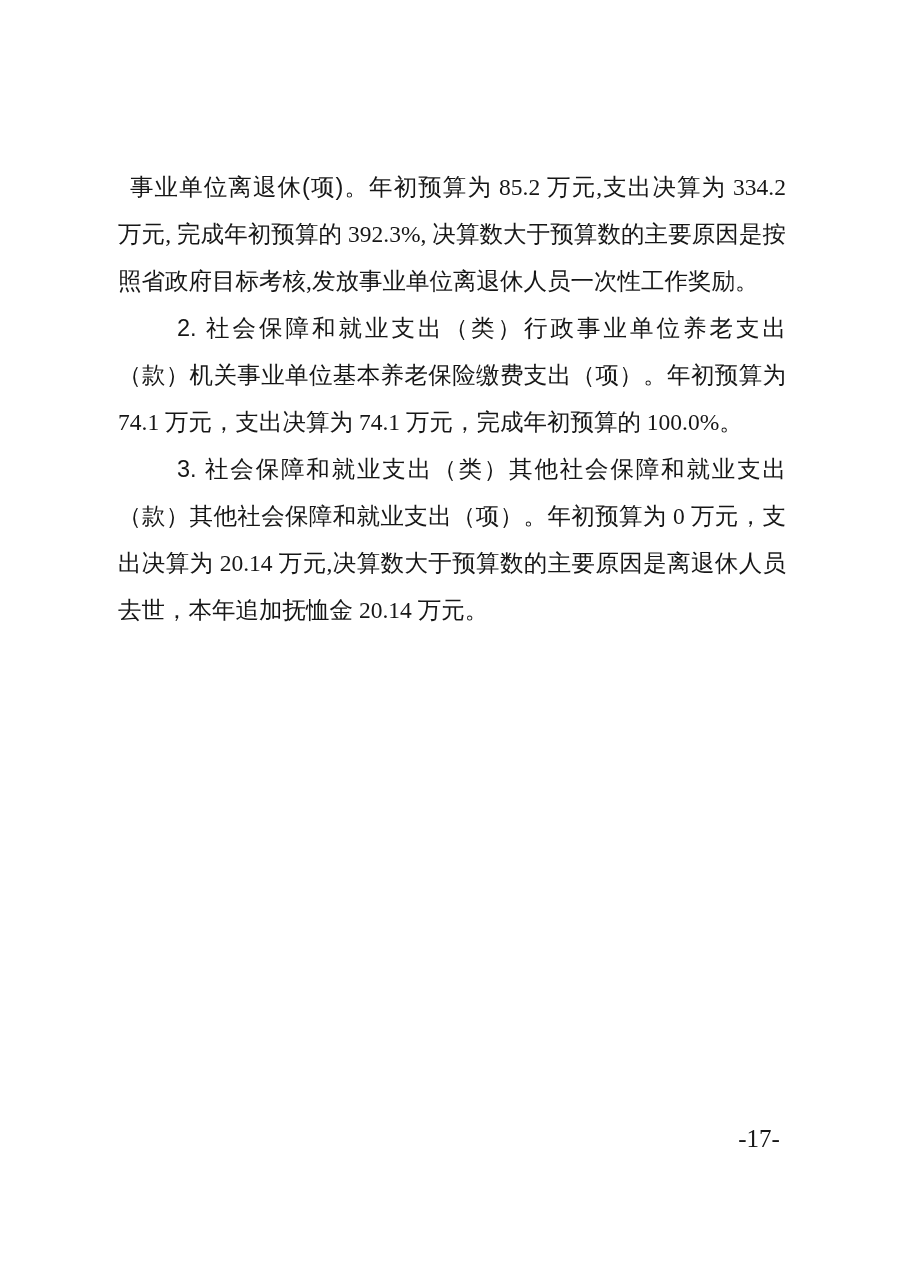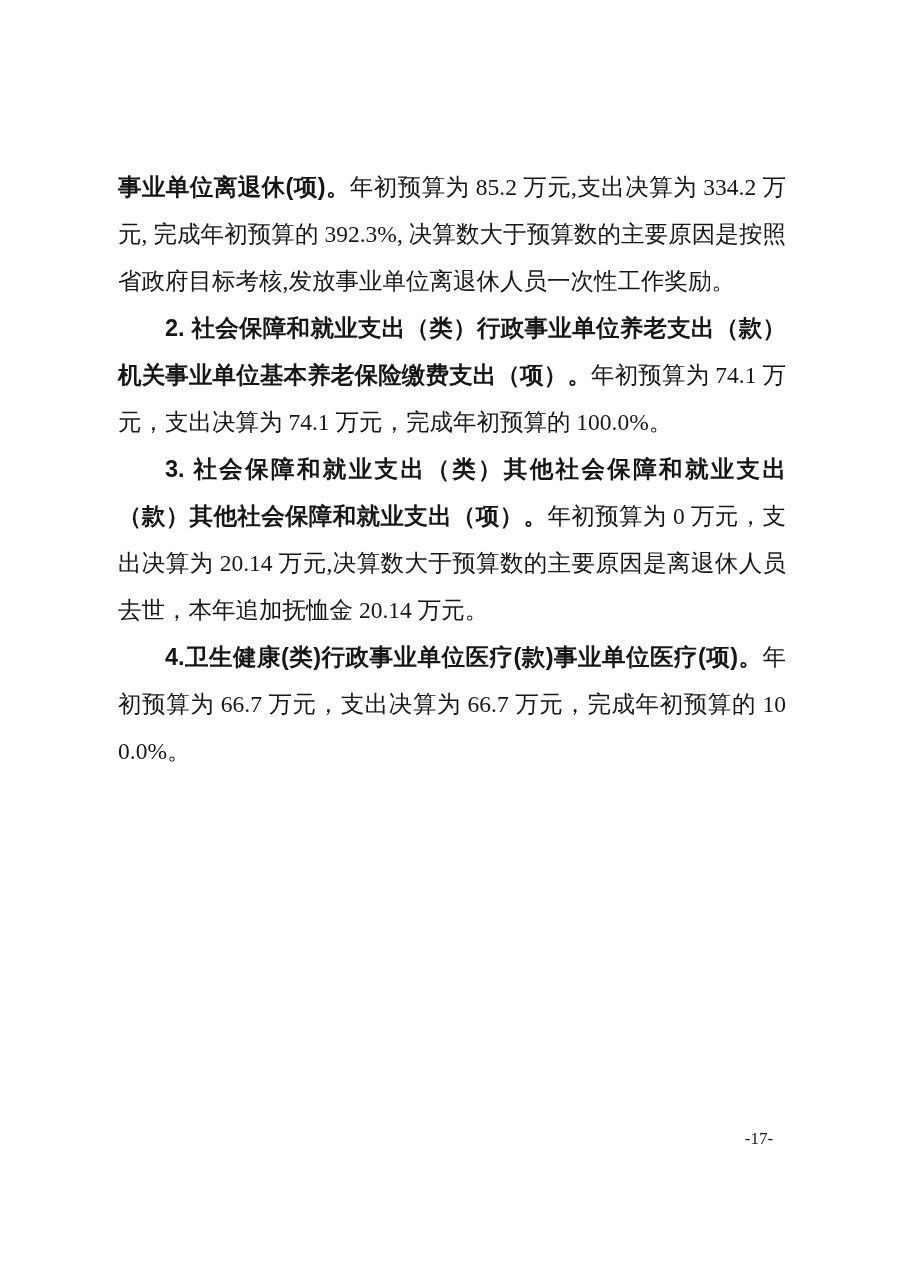--- a/index.html
+++ b/index.html
@@ -33,42 +33,42 @@
     text-align: justify;
     text-justify: inter-ideograph;
     word-break: break-all;
     color: #161616;
   }
   p.para.indent {
     text-indent: 2em;
   }
   .lead {
     font-family: "Liberation Sans", "DejaVu Sans", sans-serif;
-    font-weight: 700;
+    font-weight: 400;
+    margin-left: 12px;
   }
   .body-text {
     font-family: "Liberation Serif", "DejaVu Serif", serif;
     font-weight: 400;
   }
   .page-number {
     position: absolute;
     top: 1124px;
     left: 726px;
     width: 66px;
     text-align: center;
-    font-size: 17px;
+    font-size: 25px;
     line-height: 30px;
     color: #161616;
     font-family: "Liberation Serif", "DejaVu Serif", serif;
   }
 </style>
 </head>
 <body style="background: rgb(255, 255, 255);">
 
 <div class="page">
   <div class="content" style="color: rgb(22, 22, 22);">
       <p class="para"><span class="lead">事业单位离退休(项)。</span><span class="body-text">年初预算为 85.2 万元,支出决算为 334.2 万元, 完成年初预算的 392.3%, 决算数大于预算数的主要原因是按照省政府目标考核,发放事业单位离退休人员一次性工作奖励。</span></p>
       <p class="para indent"><span class="lead">2. 社会保障和就业支出（类）行政事业单位养老支出（款）机关事业单位基本养老保险缴费支出（项）。</span><span class="body-text">年初预算为 74.1 万元，支出决算为 74.1 万元，完成年初预算的 100.0%。</span></p>
       <p class="para indent"><span class="lead">3. 社会保障和就业支出（类）其他社会保障和就业支出（款）其他社会保障和就业支出（项）。</span><span class="body-text">年初预算为 0 万元，支出决算为 20.14 万元,决算数大于预算数的主要原因是离退休人员去世，本年追加抚恤金 20.14 万元。</span></p>
-      <p class="para indent"><span class="lead">4.卫生健康(类)行政事业单位医疗(款)事业单位医疗(项)。</span><span class="body-text">年初预算为 66.7 万元，支出决算为 66.7 万元，完成年初预算的 100.0%。</span></p>
     </div>
   <div class="page-number">-17-</div>
 </div>
 
 </body></html>

